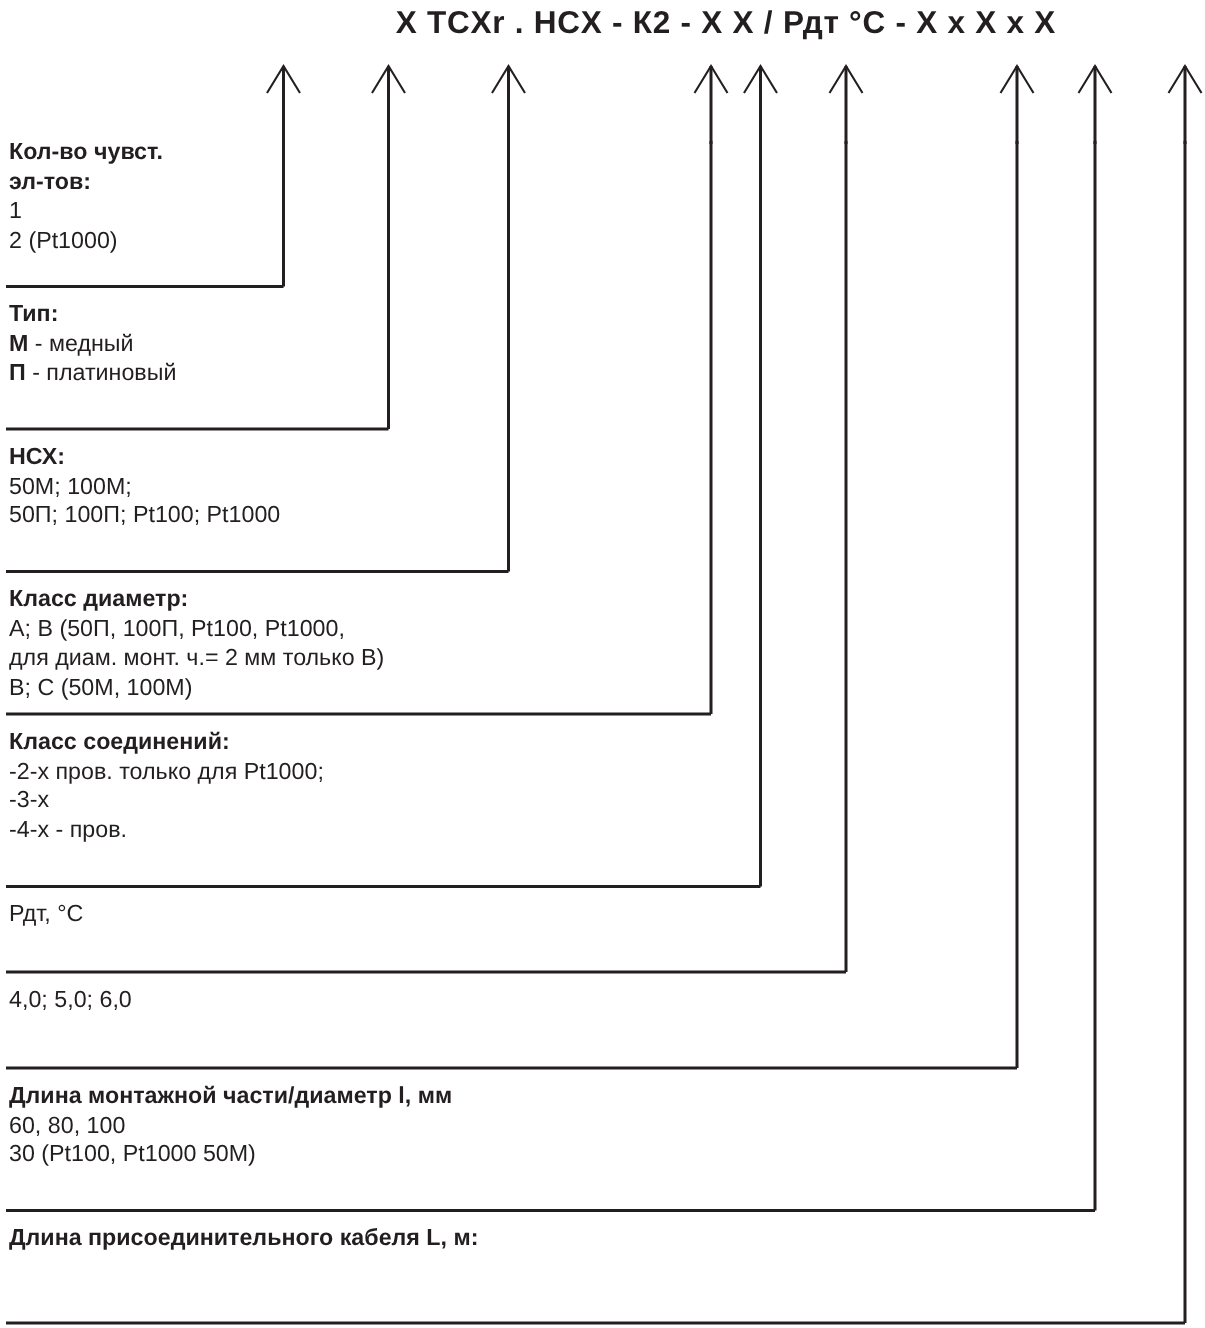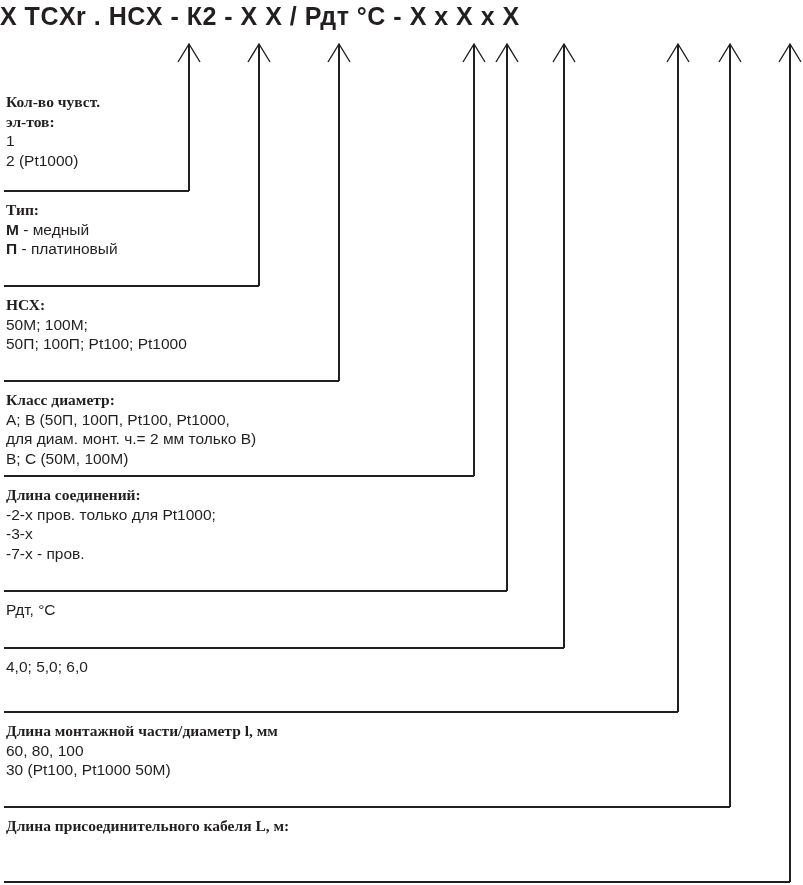--- a/index.html
+++ b/index.html
@@ -8,36 +8,35 @@
     background:#ffffff;
     font-family:"Liberation Sans", sans-serif;
     color:#231f20;
     position:relative;
     overflow:hidden;
   }
   #diagram{position:absolute;inset:0;width:803px;height:885px;}
   .code-title{
     position:absolute;
     top:0px;left:0;width:704px;
-    text-align:left;
-    font-size:25px;
+    text-align:right;
+    font-size:21px;
     font-weight:bold;
     letter-spacing:0.5px;
     white-space:pre;
     line-height:32px;
   }
   .svg-layer{position:absolute;top:0;left:0;width:803px;height:885px;pointer-events:none;}
   .sections{position:absolute;top:92px;left:0;width:803px;}
   .section{position:relative;padding:0 0 0 6px;}
   .sec-title{
     font-size:15.5px;
     font-weight:bold;
     line-height:19.5px;
     white-space:pre;
-    font-family:Liberation Serif, serif;
   }
   .sec-line{
     font-size:15.5px;
     font-weight:normal;
     line-height:19.5px;
     white-space:pre;
   }
   .sec-line b, .sec-title b{font-weight:bold;}
 </style>
 </head>
@@ -143,24 +142,24 @@
         <div class="sec-line">50М; 100М;</div>
         <div class="sec-line">50П; 100П; Pt100; Pt1000</div>
       </div>
       <div class="section" style="position: absolute; left: 0px; top: 298px;">
         <div class="sec-title">Класс диаметр:</div>
         <div class="sec-line">А; В (50П, 100П, Pt100, Pt1000,</div>
         <div class="sec-line">для диам. монт. ч.= 2 мм только В)</div>
         <div class="sec-line">В; С (50М, 100М)</div>
       </div>
       <div class="section" style="position: absolute; left: 0px; top: 393px;">
-        <div class="sec-title">Длина соединений:</div>
+        <div class="sec-title">Класс соединений:</div>
         <div class="sec-line">-2-х пров. только для Pt1000;</div>
         <div class="sec-line">-3-х</div>
-        <div class="sec-line">-7-х - пров.</div>
+        <div class="sec-line">-4-х - пров.</div>
       </div>
       <div class="section" style="position: absolute; left: 0px; top: 508px;">
         <div class="sec-line">Рдт, °С</div>
       </div>
       <div class="section" style="position: absolute; left: 0px; top: 565px;">
         <div class="sec-line">4,0; 5,0; 6,0</div>
       </div>
       <div class="section" style="position: absolute; left: 0px; top: 629px;">
         <div class="sec-title">Длина монтажной части/диаметр l, мм</div>
         <div class="sec-line">60, 80, 100</div>

